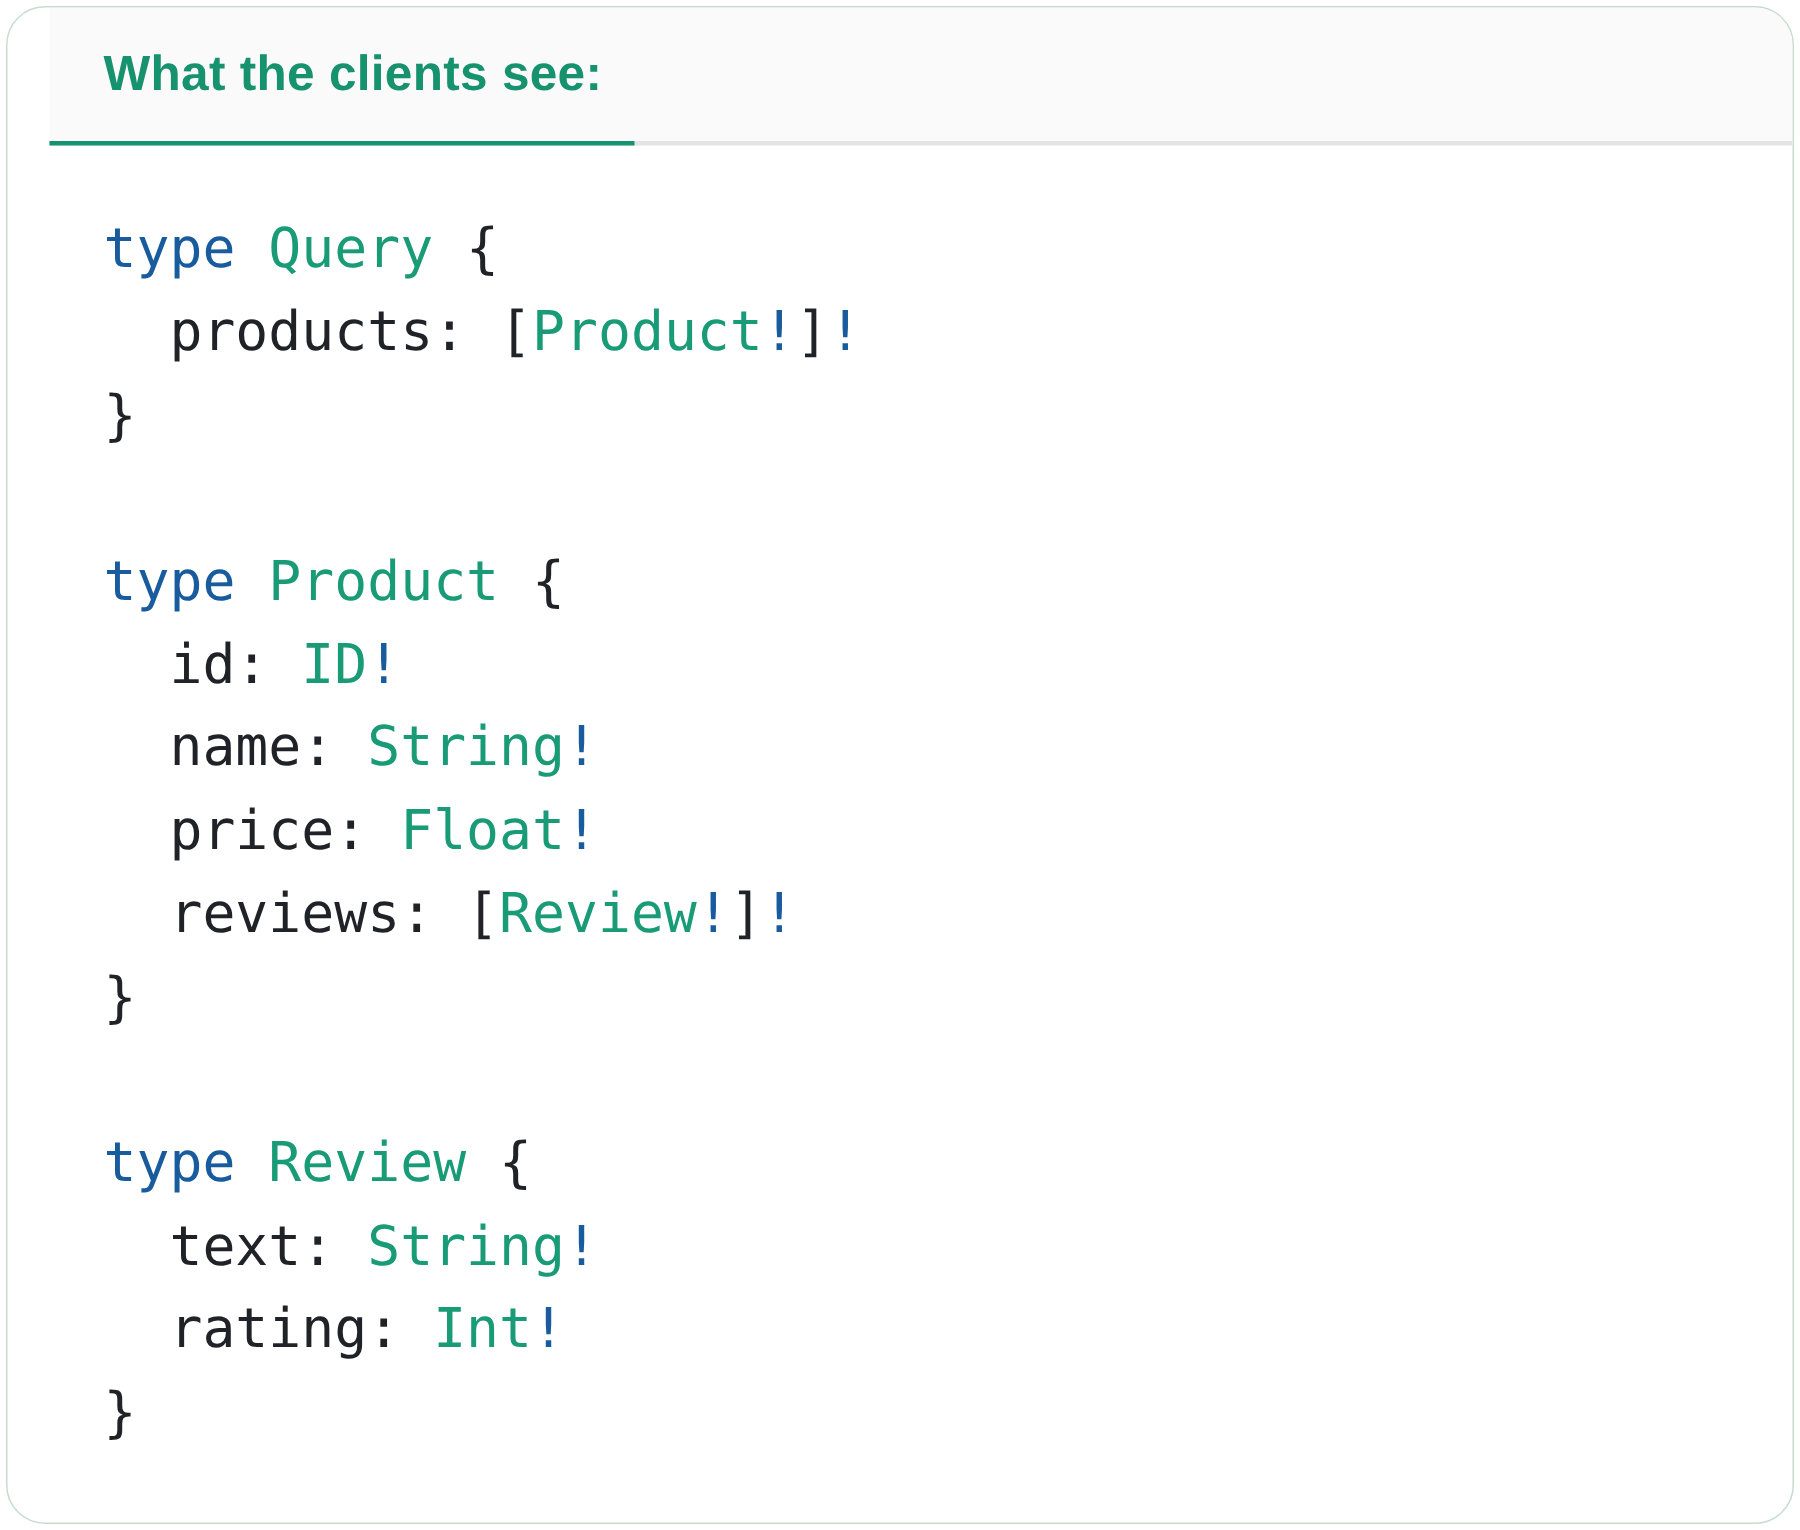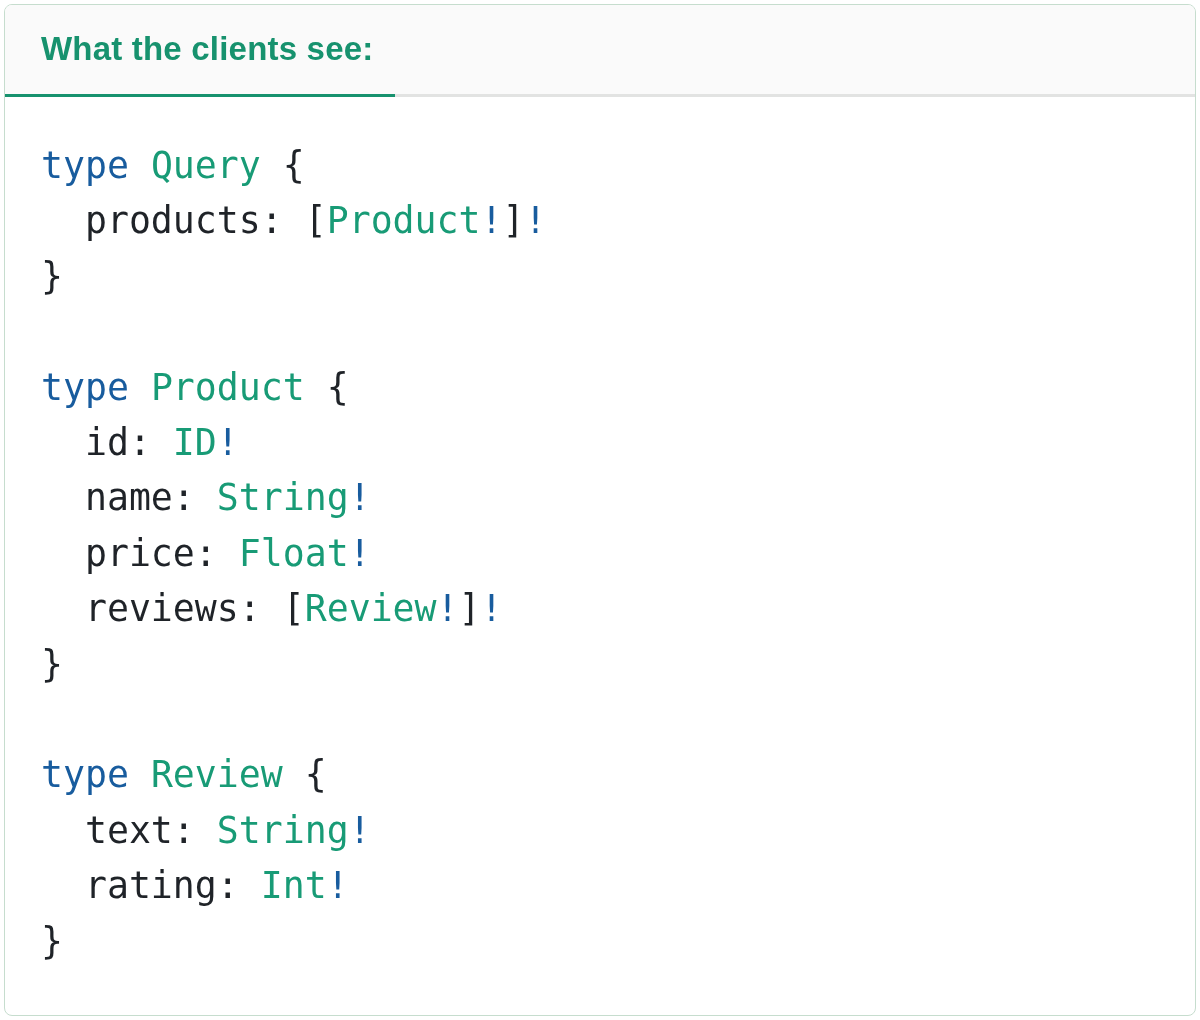--- a/index.html
+++ b/index.html
@@ -19,22 +19,23 @@
     background:var(--page-bg);
     font-family:"Liberation Sans", sans-serif;
     position:relative;
     overflow:hidden;
   }
   .card{
     position:absolute;
     left:4px;top:4px;right:4px;bottom:4px;
     background:#ffffff;
     border:1.5px solid var(--card-border);
-    border-radius:8px;
+    border-radius:26px;
     overflow:hidden;
+    padding-left:28px;
   }
   .card-header{
     position:relative;
     height:89px;
     background:var(--header-bg);
     border-bottom:3px solid var(--underline-rest);
     display:flex;
     align-items:center;
   }
   .tab{

